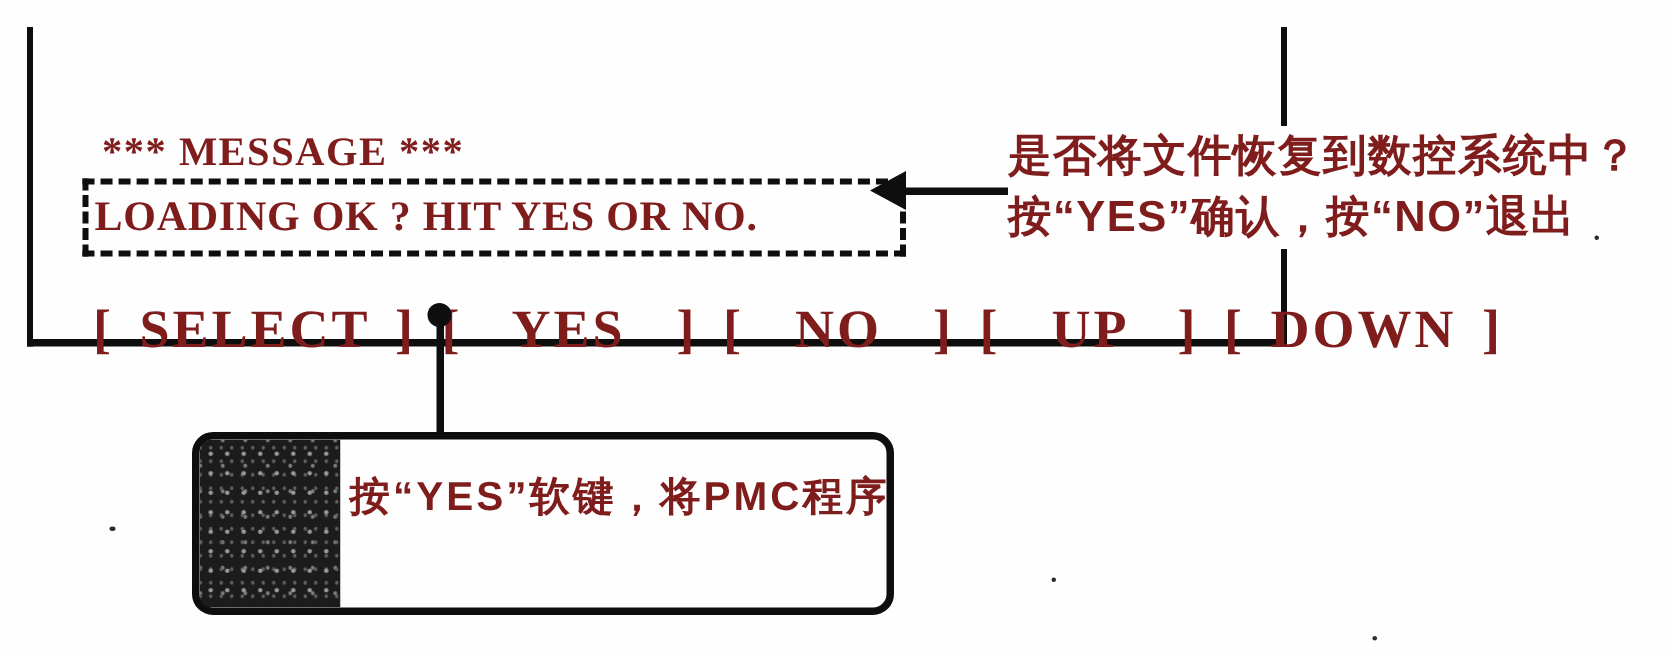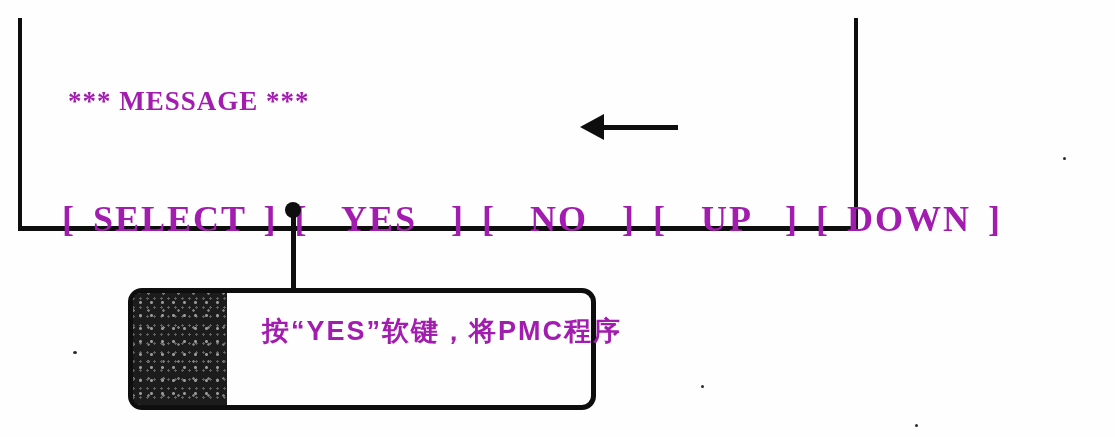--- a/index.html
+++ b/index.html
@@ -3,21 +3,21 @@
 <meta charset="utf-8">
 <style>
   html,body{margin:0;padding:0;}
   body{background:#ffffff;}
   .canvas{
     position:relative;
     width:1115px;height:437px;
     background:#fefefe;
     overflow:hidden;
     font-family:"Liberation Serif","DejaVu Serif",serif;
-    color:#a21caf;
+    color:#7f1d1d;
   }
   
   .screen-box{
     position:absolute;left:18px;top:18px;width:840px;height:213px;
     border-left:4px solid #0e0e0e;
     border-right:4px solid #0e0e0e;
     border-bottom:5px solid #0e0e0e;
     box-sizing:border-box;
   }
   .message-title{
@@ -87,44 +87,51 @@
       radial-gradient(circle, #9a9a9a 1.2px, transparent 1.7px),
       radial-gradient(circle, #606060 1px, transparent 1.4px),
       radial-gradient(circle, #7d7d7d 1.1px, transparent 1.5px);
     background-size:11px 13px, 7px 9px, 15px 17px;
     background-position:2px 3px, 4px 1px, 8px 9px;
   }
   .callout-text{
     padding:22px 0 0 6px;
     font-family:"Liberation Sans","DejaVu Sans",sans-serif;
     font-size:27px;font-weight:bold;line-height:32px;
-    letter-spacing:2px;white-space:nowrap;margin-left:29px;
+    letter-spacing:2px;white-space:nowrap;
   }
   
   .speck{position:absolute;background:#2a2a2a;border-radius:50%;}
   .speck.s1{left:73px;top:351px;width:4px;height:3px;}
   .speck.s2{left:701px;top:385px;width:3px;height:3px;}
   .speck.s3{left:915px;top:424px;width:3px;height:3px;}
   .speck.s4{left:1063px;top:157px;width:3px;height:3px;}
 </style>
 </head>
 <body>
 
 <div class="canvas">
 
   <div class="screen-box">
     <div class="message-title">*** MESSAGE ***</div>
 
+    <div class="dashed-box">
+      <div class="loading-prompt">LOADING OK ? HIT YES OR NO.</div>
+    </div>
 
     <div class="softkey-row">[ SELECT ] [  YES  ] [  NO  ] [  UP  ] [ DOWN ]</div>
   </div>
 
   <div class="arrow-line"></div>
   <div class="arrow-head"></div>
 
+  <div class="annotation">
+    <div>是否将文件恢复到数控系统中？</div>
+    <div>按“YES”确认，按“NO”退出</div>
+  </div>
 
   <div class="connector-line"></div>
   <div class="yes-dot"></div>
 
   <div class="callout">
     <div class="texture-block"></div>
     <div class="callout-text">
       <div>按“YES”软键，将PMC程序</div>
     </div>
   </div>

